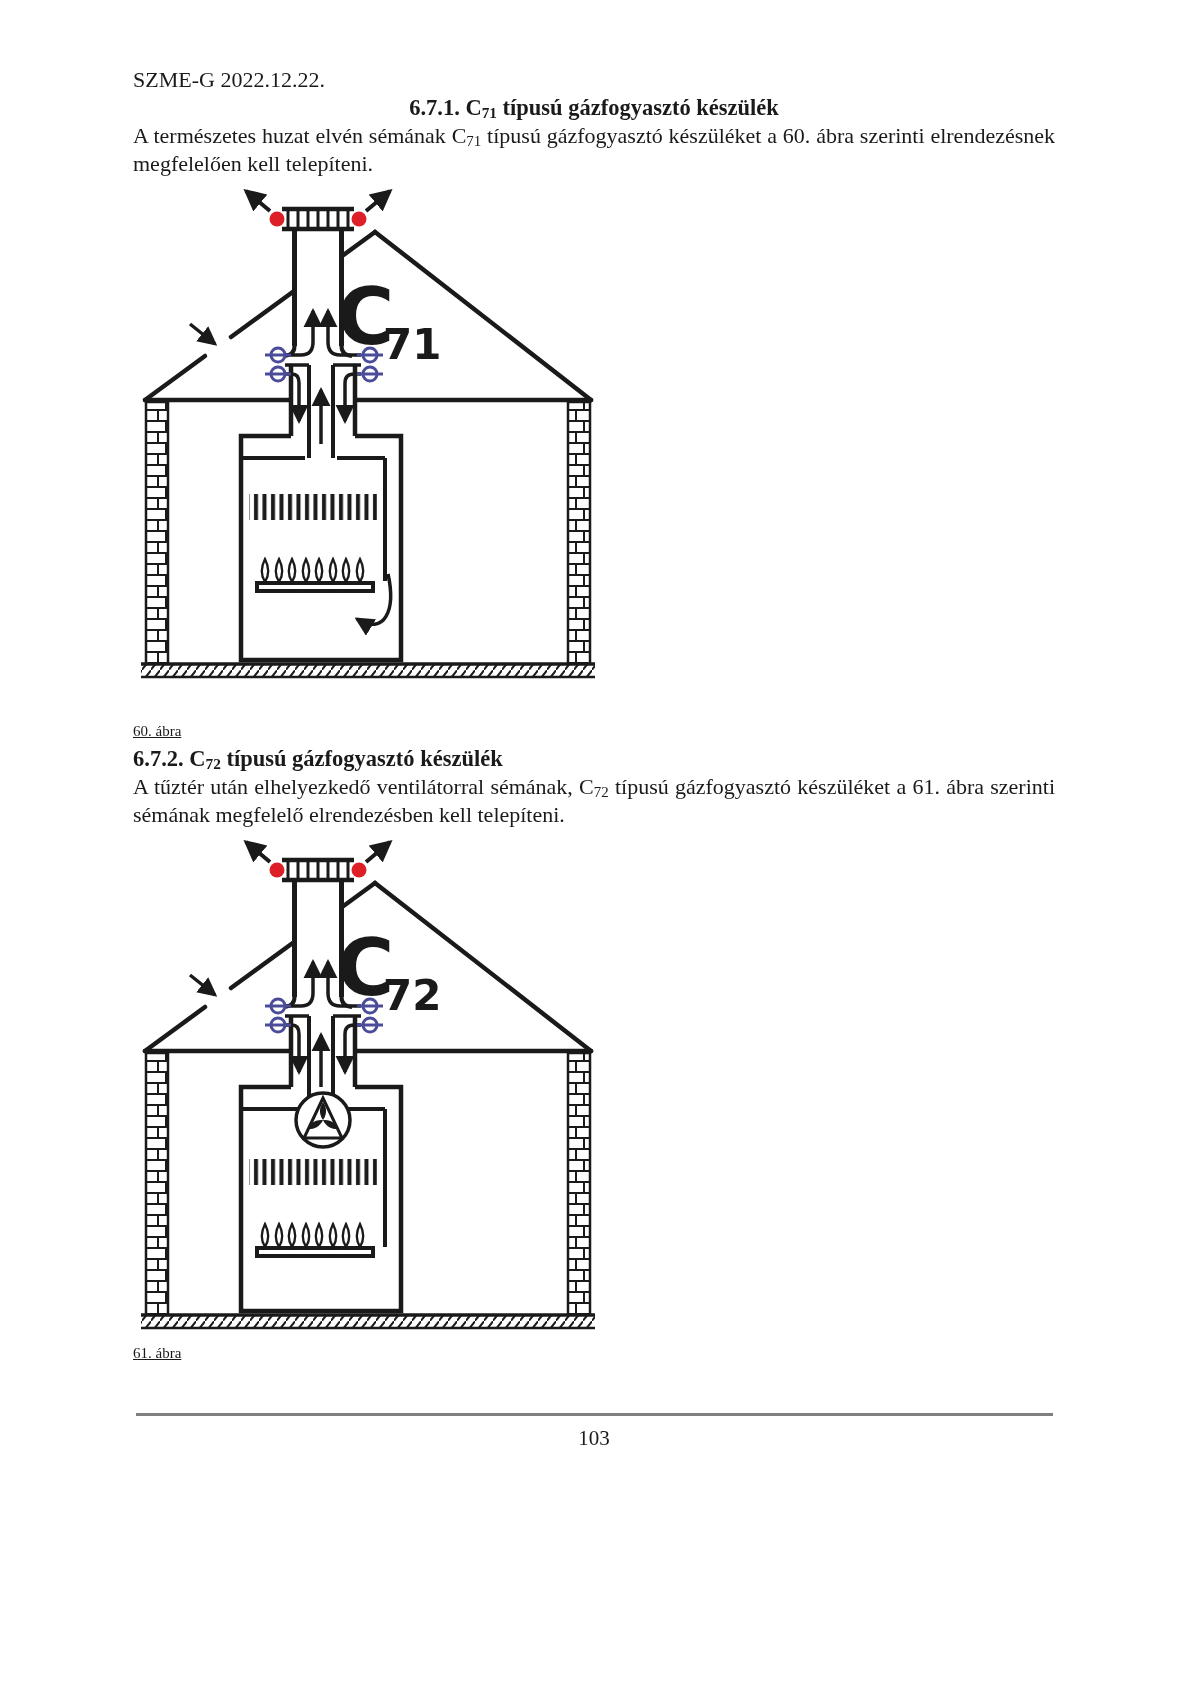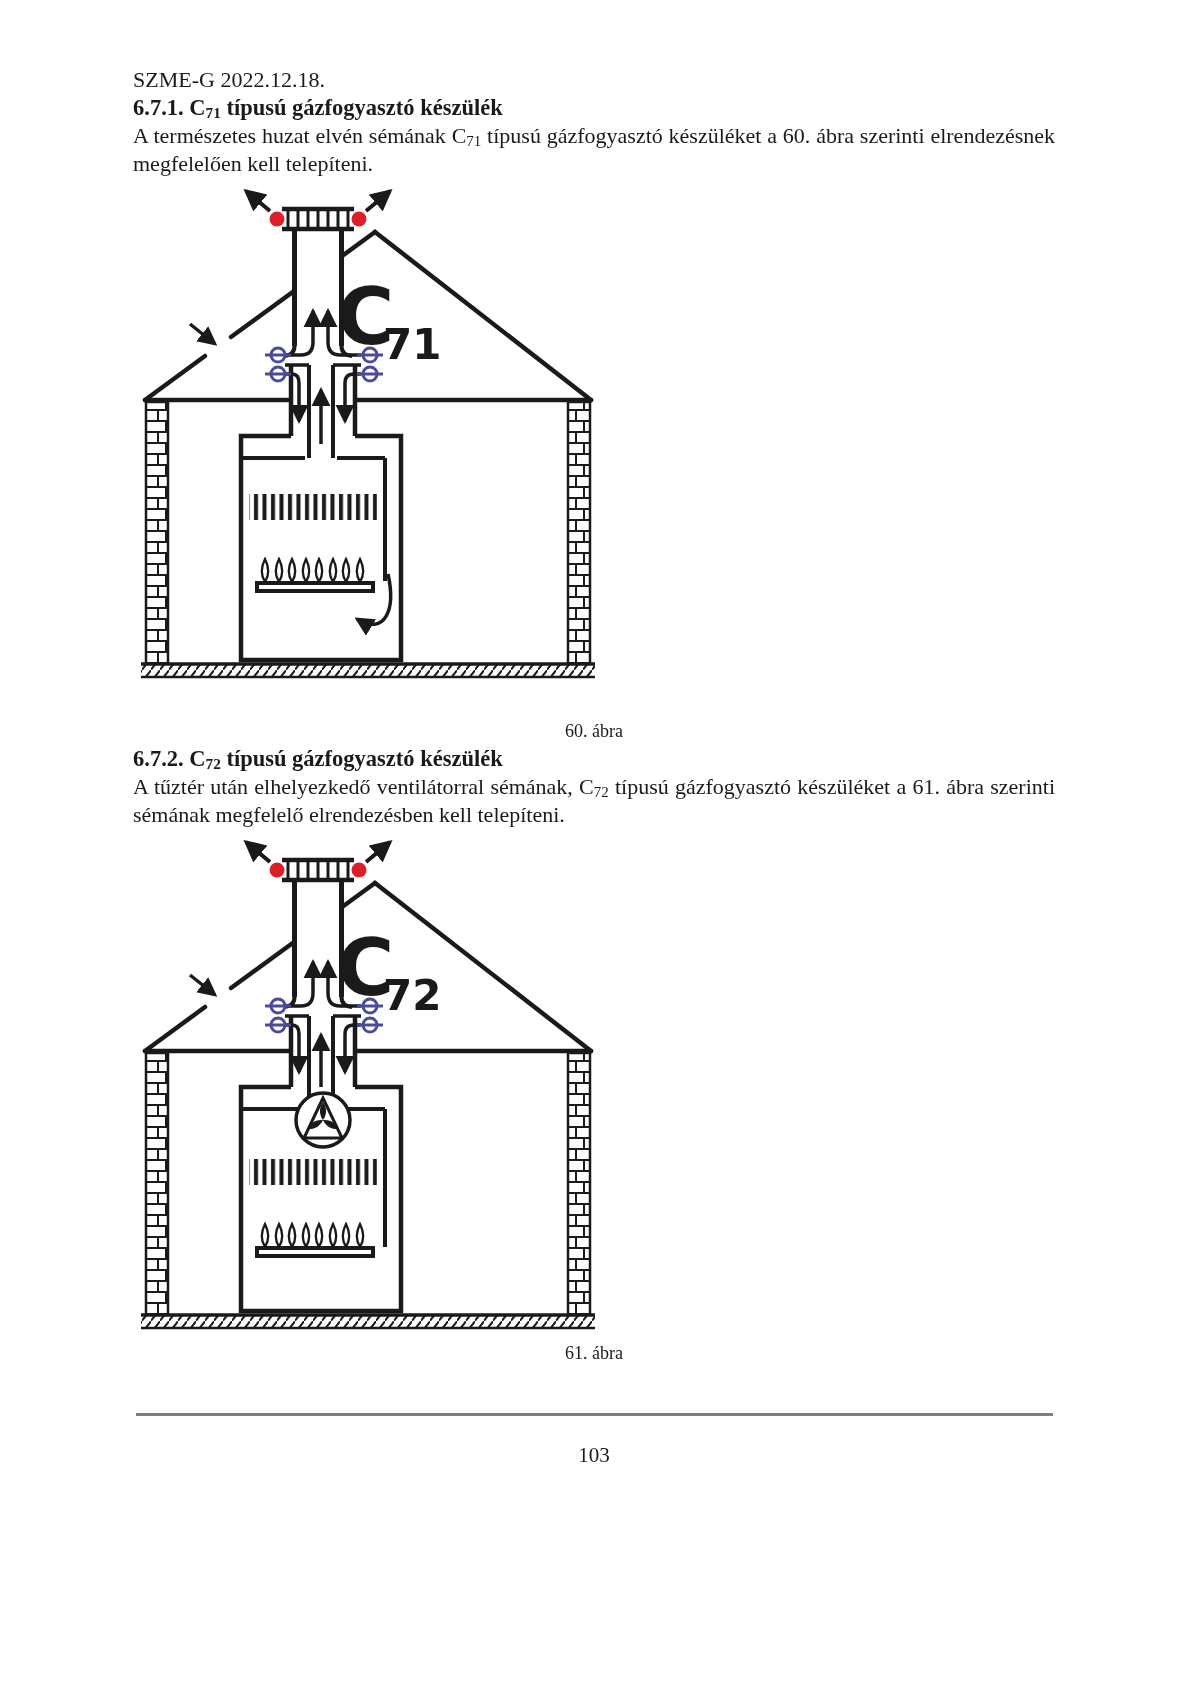--- a/index.html
+++ b/index.html
@@ -4,32 +4,32 @@
 <style>
   html,body{margin:0;padding:0;background:#ffffff;}
   body{width:1190px;height:1683px;position:relative;font-family:"Liberation Serif",serif;color:#1a1a1a;overflow:hidden;}
   .page{padding:66px 135px 0 133px;}
   .hdr{font-size:22px;line-height:28px;}
   p.body{font-size:22px;line-height:28px;text-align:justify;margin:0;}
   .indent{margin-left:44px;}
   h2.sec{font-size:22.5px;line-height:28px;font-weight:bold;margin:0;}
   sub.s{font-size:0.68em;line-height:0;vertical-align:-0.18em;}
   .m-intro{margin-top:42px;}
-  .m-h671{margin-top:9px;}
+  .m-h671{margin-top:9px;text-align:center;}
   .m-p671{margin-top:8px;}
   figure.fig{margin:0;padding:0;}
   .fig1{margin-top:12px;margin-left:200px;}
   .fig2{margin-top:6px;margin-left:197px;}
-  .caption{font-size:18px;line-height:27px;text-align:center;}
+  .caption{font-size:15px;line-height:27px;text-align:left;text-decoration:underline;}
   .m-cap60{margin-top:35px;}
   .m-h672{margin-top:10px;}
   .m-p672{margin-top:8px;}
   .m-cap61{margin-top:6px;}
   .footer-rule{height:3px;background:#7f7f7f;width:917px;margin-left:3px;margin-top:46px;}
-  .pageno{font-size:21px;line-height:27px;text-align:center;margin-top:26px;}
+  .pageno{font-size:21px;line-height:27px;text-align:center;margin-top:9px;}
   svg.diagram{display:block;}
   .lblC{font-family:"DejaVu Sans",sans-serif;font-weight:bold;font-size:78px;fill:#1a1a1a;}
   .lblSub{font-family:"DejaVu Sans",sans-serif;font-weight:bold;font-size:42px;fill:#1a1a1a;}
 </style>
 </head>
 <body>
 
 <svg width="0" height="0" style="position:absolute" aria-hidden="true">
   <defs>
     <marker id="ah" viewBox="0 0 10 10" refX="8.5" refY="5" markerWidth="5.5" markerHeight="5.5" orient="auto">
@@ -46,21 +46,21 @@
     <pattern id="hx" patternUnits="userSpaceOnUse" width="8.5" height="26">
       <rect width="8.5" height="26" fill="#ffffff"></rect>
       <rect x="2" width="4" height="26" fill="#1a1a1a"></rect>
     </pattern>
     <path id="flame" d="M6,23 C1.5,16 2.5,7 6,0 C9.5,7 10.5,16 6,23 Z"></path>
   </defs>
 </svg>
 
 <div class="page">
 
-  <div class="hdr">SZME-G 2022.12.18.</div>
+  <div class="hdr">SZME-G 2022.12.22.</div>
 
 
   <h2 class="sec m-h671"><span>6.7.1. C</span><sub class="s">71</sub><span> típusú gázfogyasztó készülék</span></h2>
 
   <p class="body indent m-p671"><span>A természetes huzat elvén sémának C</span><sub class="s">71</sub><span> típusú gázfogyasztó készüléket a 60. ábra szerinti elrendezésnek megfelelően kell telepíteni.</span></p>
 
   <figure class="fig fig1">
     <svg class="diagram" width="470" height="505" viewBox="0 0 470 505">
 
       <g stroke="#1a1a1a" stroke-width="4.5" stroke-linecap="round" fill="none">

